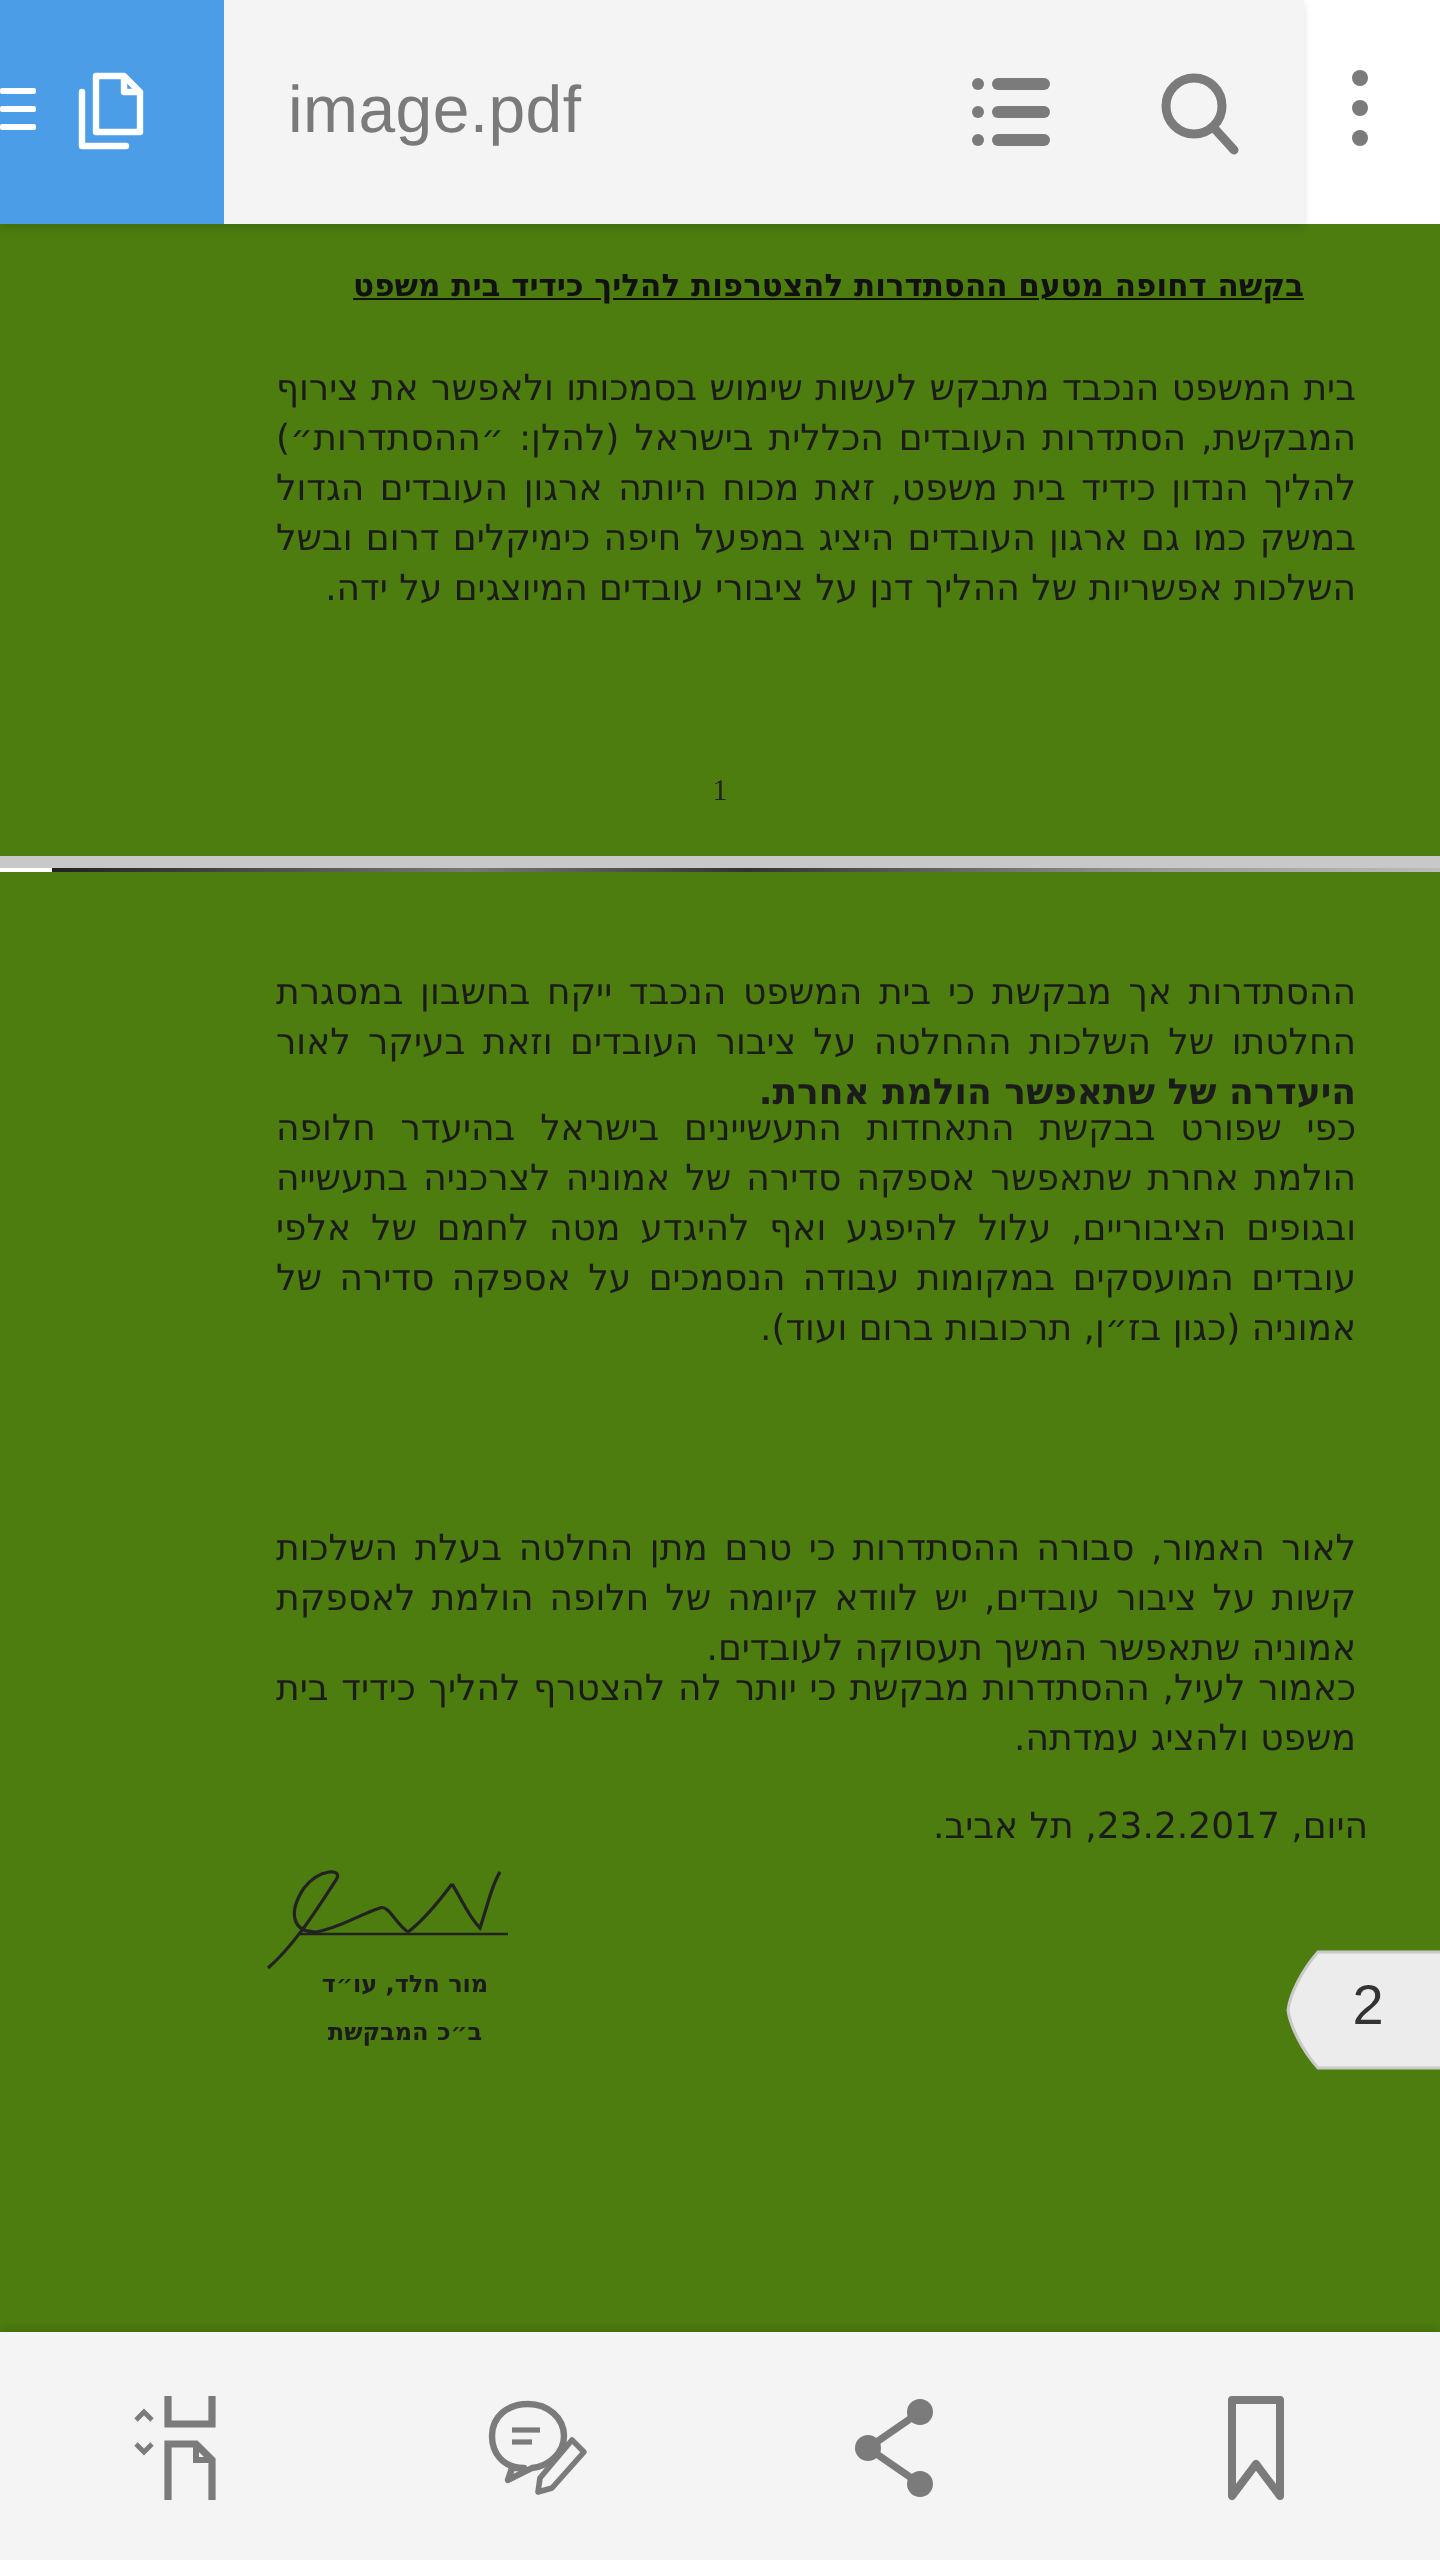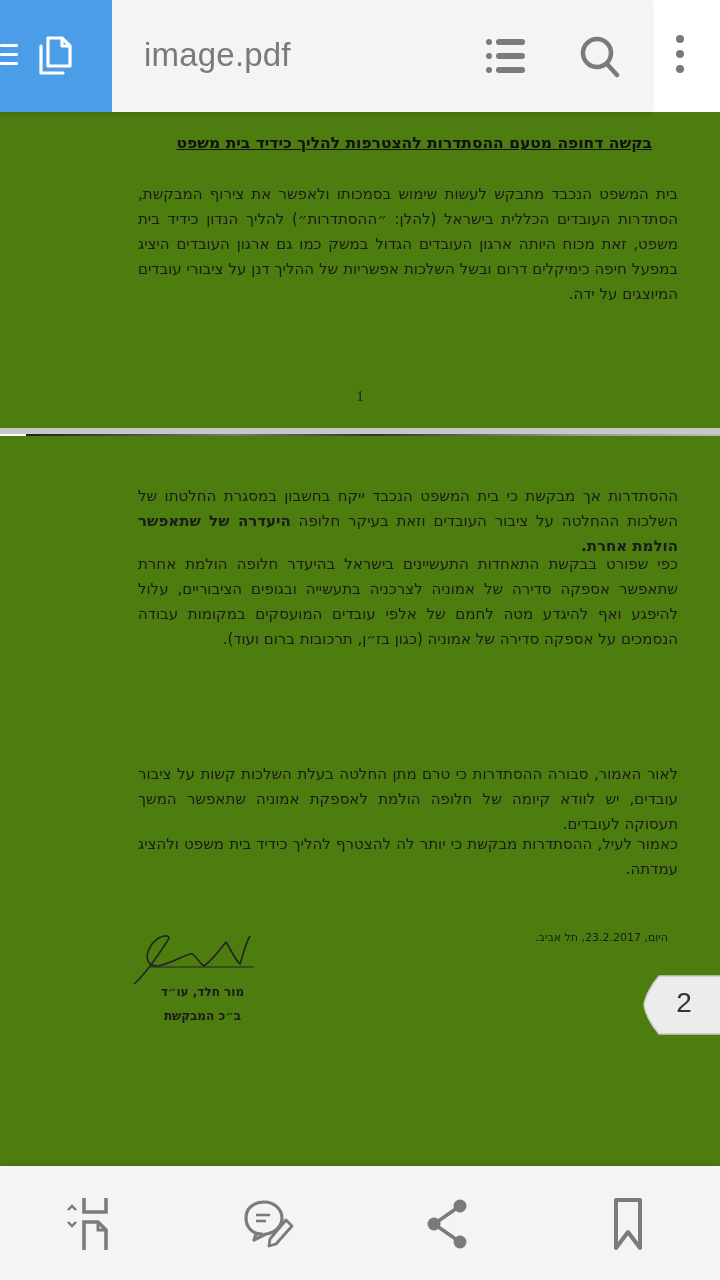--- a/index.html
+++ b/index.html
@@ -18,26 +18,26 @@
   
   .docarea { position: absolute; left: 0; top: 112px; width: 720px; height: 1054px; background: #ffffff; overflow: hidden; }
   .page { position: absolute; left: 0; width: 720px; background: #4d7c0f; }
   .page1 { top: 0; height: 316px; }
   .sep { position: absolute; left: 0; top: 316px; width: 720px; height: 6px; background: #c8c8c8; }
   .sep-line { position: absolute; left: 26px; top: 322px; width: 694px; height: 2px; background: linear-gradient(to right, #222 0%, #777 30%, #333 50%, #999 80%, #bbb 100%); }
   .page2 { top: 324px; height: 740px; }
 
   .rtl { direction: rtl; text-align: justify; font-family: "DejaVu Sans", sans-serif; color: #1b1b1b; }
   .doc-title { position: absolute; right: 68px; top: 22px; font-size: 15.5px; font-weight: bold; text-decoration: underline; color: #111; white-space: nowrap; direction: rtl; font-family: "DejaVu Sans", sans-serif; }
-  .para { position: absolute; left: 138px; right: 42px; font-size: 15px; line-height: 25px; text-align-last: right; }
+  .para { position: absolute; left: 138px; right: 42px; font-size: 18px; line-height: 25px; text-align-last: right; }
   .pagenum { position: absolute; left: 0; width: 100%; text-align: center; font-family: "Liberation Serif", serif; font-size: 15px; color: #222; }
 
   .bold { font-weight: bold; }
 
-  .date { position: absolute; right: 52px; font-size: 11px; white-space: nowrap; margin-top: 28px; }
+  .date { position: absolute; right: 36px; font-size: 18px; white-space: nowrap; }
   .signature { position: absolute; left: 130px; width: 125px; height: 55px; }
   .signer { position: absolute; left: 150px; width: 105px; font-size: 12px; font-weight: bold; text-align: center; white-space: nowrap; }
 
   
   .page-indicator { position: absolute; left: 643px; top: 975px; width: 80px; height: 60px; z-index: 6; }
   .page-indicator svg { position: absolute; left: 0; top: 0; }
   .page-indicator span { position: absolute; left: 26px; top: 12px; width: 30px; text-align: center; font-size: 28px; color: #333; font-family: "Liberation Sans", sans-serif; }
 
   
   .bottombar { position: absolute; left: 0; top: 1166px; width: 720px; height: 114px; background: #f4f4f4; box-shadow: 0 -2px 4px rgba(0,0,0,0.10); z-index: 5; }
@@ -85,21 +85,21 @@
   <div class="page page1">
     <div class="doc-title">בקשה דחופה מטעם ההסתדרות להצטרפות להליך כידיד בית משפט</div>
     <div class="para rtl" style="top:70px;">בית המשפט הנכבד מתבקש לעשות שימוש בסמכותו ולאפשר את צירוף המבקשת, הסתדרות העובדים הכללית בישראל (להלן: ״ההסתדרות״) להליך הנדון כידיד בית משפט, זאת מכוח היותה ארגון העובדים הגדול במשק כמו גם ארגון העובדים היציג במפעל חיפה כימיקלים דרום ובשל השלכות אפשריות של ההליך דנן על ציבורי עובדים המיוצגים על ידה.</div>
     <div class="pagenum" style="top:276px;">1</div>
   </div>
 
   <div class="sep"></div>
   <div class="sep-line"></div>
 
   <div class="page page2">
-    <div class="para rtl" style="top:48px;"><span>ההסתדרות אך מבקשת כי בית המשפט הנכבד ייקח בחשבון במסגרת החלטתו של השלכות ההחלטה על ציבור העובדים וזאת בעיקר חלופה </span><span class="bold">היעדרה של שתאפשר הולמת אחרת.</span></div>
+    <div class="para rtl" style="top:48px;"><span>ההסתדרות אך מבקשת כי בית המשפט הנכבד ייקח בחשבון במסגרת החלטתו של השלכות ההחלטה על ציבור העובדים וזאת בעיקר לאור </span><span class="bold">היעדרה של שתאפשר הולמת אחרת.</span></div>
     <div class="para rtl" style="top:116px;">כפי שפורט בבקשת התאחדות התעשיינים בישראל בהיעדר חלופה הולמת אחרת שתאפשר אספקה סדירה של אמוניה לצרכניה בתעשייה ובגופים הציבוריים, עלול להיפגע ואף להיגדע מטה לחמם של אלפי עובדים המועסקים במקומות עבודה הנסמכים על אספקה סדירה של אמוניה (כגון בז״ן, תרכובות ברום ועוד).</div>
     <div class="para rtl" style="top:326px;">לאור האמור, סבורה ההסתדרות כי טרם מתן החלטה בעלת השלכות קשות על ציבור עובדים, יש לוודא קיומה של חלופה הולמת לאספקת אמוניה שתאפשר המשך תעסוקה לעובדים.</div>
     <div class="para rtl" style="top:396px;">כאמור לעיל, ההסתדרות מבקשת כי יותר לה להצטרף להליך כידיד בית משפט ולהציג עמדתה.</div>
 
     <div class="date rtl" style="top:467px;">היום, 23.2.2017, תל אביב.</div>
 
     <svg class="signature" style="top:496px;" viewBox="0 0 125 55">
       <path d="M4 52 C 18 40, 30 20, 38 8 C 42 2, 30 2, 22 12 C 14 24, 16 34, 28 34 C 40 32, 48 26, 60 22 C 64 20, 68 30, 74 34 C 82 28, 90 18, 96 10" fill="none" stroke="#222" stroke-width="1.6"></path>
       <path d="M96 10 C 100 16, 104 26, 110 32 C 114 20, 116 10, 120 4" fill="none" stroke="#222" stroke-width="1.6"></path>
       <line x1="20" y1="35" x2="124" y2="35" stroke="#222" stroke-width="1.2"></line>

